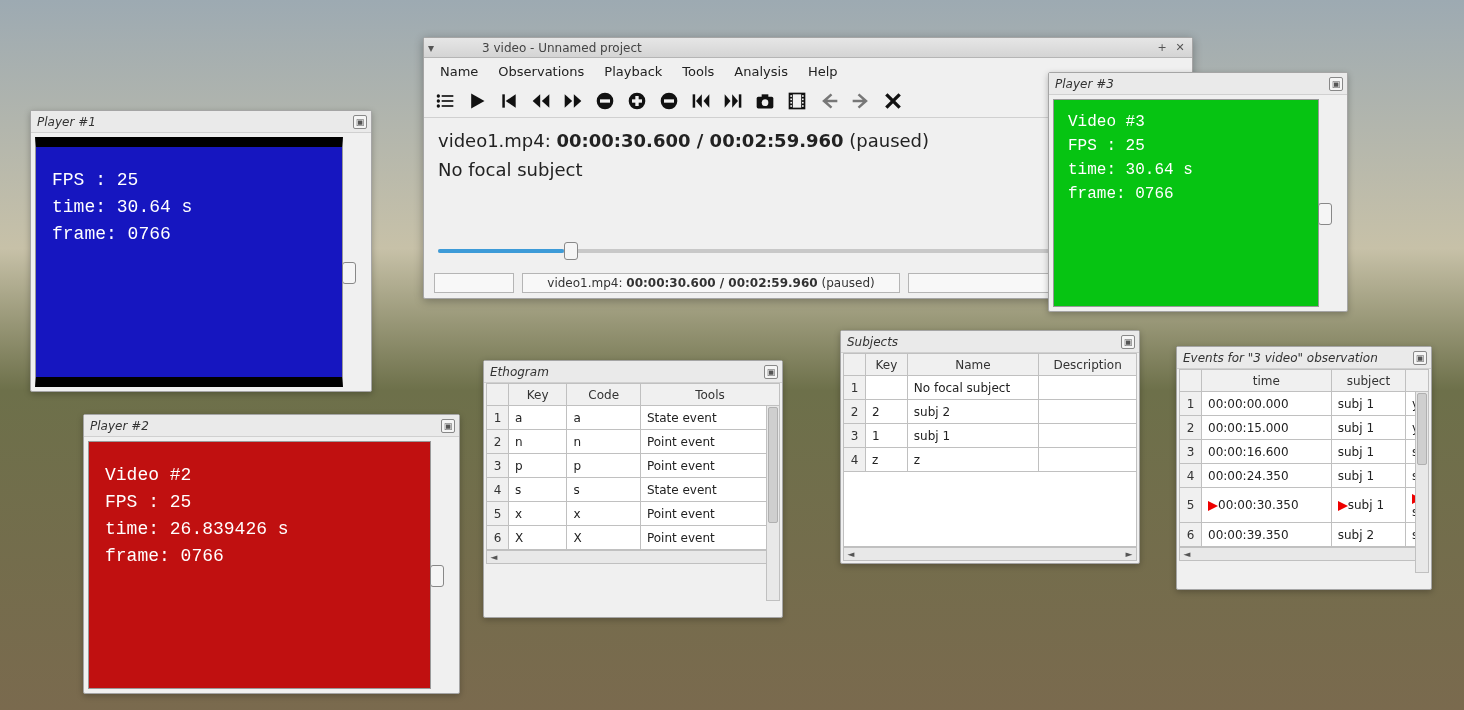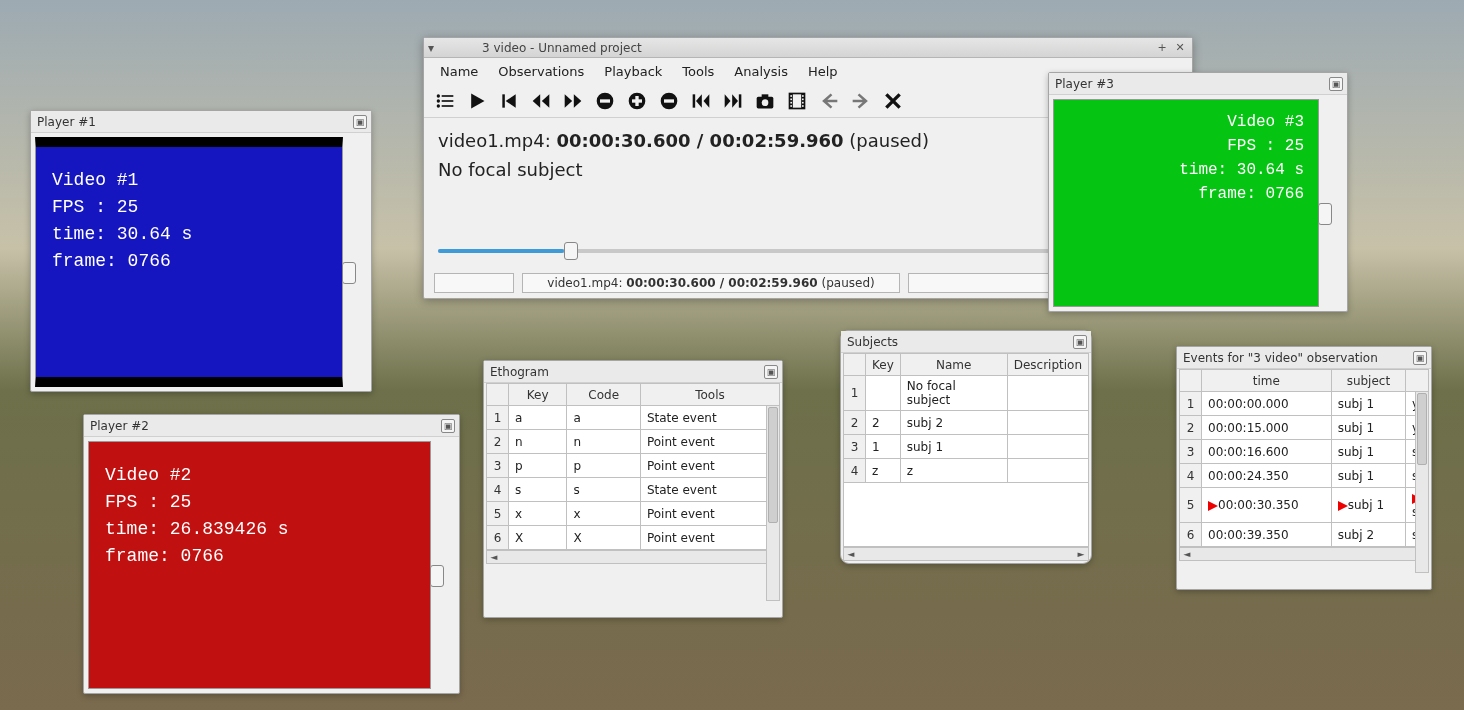--- a/index.html
+++ b/index.html
@@ -25,20 +25,21 @@
   }
   .titlebar {
     height: 22px;
     display: flex;
     align-items: center;
     padding: 0 4px;
     background: #eaeaea;
     border-bottom: 1px solid #d0d0d0;
     font-size: 12px;
     color: #333;
+    font-style: italic;
   }
   .titlebar .ttext { flex: 1; padding-left: 2px; }
   .titlebar .ticon {
     width: 14px; height: 14px;
     border: 1px solid #888;
     border-radius: 2px;
     display: flex; align-items: center; justify-content: center;
     font-size: 9px;
     color: #555;
     background: #f5f5f5;
@@ -412,21 +413,20 @@
   </div>
 </div>
 
 <div class="panel" style="left:30px; top:110px; width:342px; height:282px;">
   <div class="titlebar">
     <span class="ttext">Player #1</span>
     <span class="ticon">▣</span>
   </div>
   <div class="player-body">
     <div class="video-box" style="background:#1616c0; border-top:10px solid #000; border-bottom:10px solid #000;">
-      <div>Video #1</div>
       <div>FPS : 25</div>
       <div>time: 30.64 s</div>
       <div>frame: 0766</div>
     </div>
     <div class="vslider">
       <div class="vslider-track">
           <div class="vslider-thumb" style="top:40%;"></div>
         </div>
     </div>
   </div>
@@ -451,21 +451,21 @@
     </div>
   </div>
 </div>
 
 <div class="panel" style="left:1048px; top:72px; width:300px; height:240px;">
   <div class="titlebar">
     <span class="ttext">Player #3</span>
     <span class="ticon">▣</span>
   </div>
   <div class="player-body">
-    <div class="video-box" style="background:#06c412; font-size:16px; padding:10px 14px;text-align:right;">
+    <div class="video-box" style="background:#06c412; font-size:16px; padding:10px 14px;">
       <div>Video #3</div>
       <div>FPS : 25</div>
       <div>time: 30.64 s</div>
       <div>frame: 0766</div>
     </div>
     <div class="vslider">
       <div class="vslider-track">
           <div class="vslider-thumb" style="top:55%;"></div>
         </div>
     </div>
@@ -529,21 +529,21 @@
     <div class="vscroll">
         <div class="vscroll-thumb" style="height:60%;"></div>
       </div>
     <div class="hscroll">
         <span class="arr">◄</span>
         <span class="arr">►</span>
       </div>
   </div>
 </div>
 
-<div class="panel" style="left:840px; top:330px; width:252px; height:234px;border-radius:9px;">
+<div class="panel" style="left:840px; top:330px; width:300px; height:234px;">
   <div class="titlebar">
     <span class="ttext">Subjects</span>
     <span class="ticon">▣</span>
   </div>
   <div class="tbl-wrap">
     <table>
       <thead>
           <tr>
         <th class="rownum-h"></th>
         <th>Key</th>

